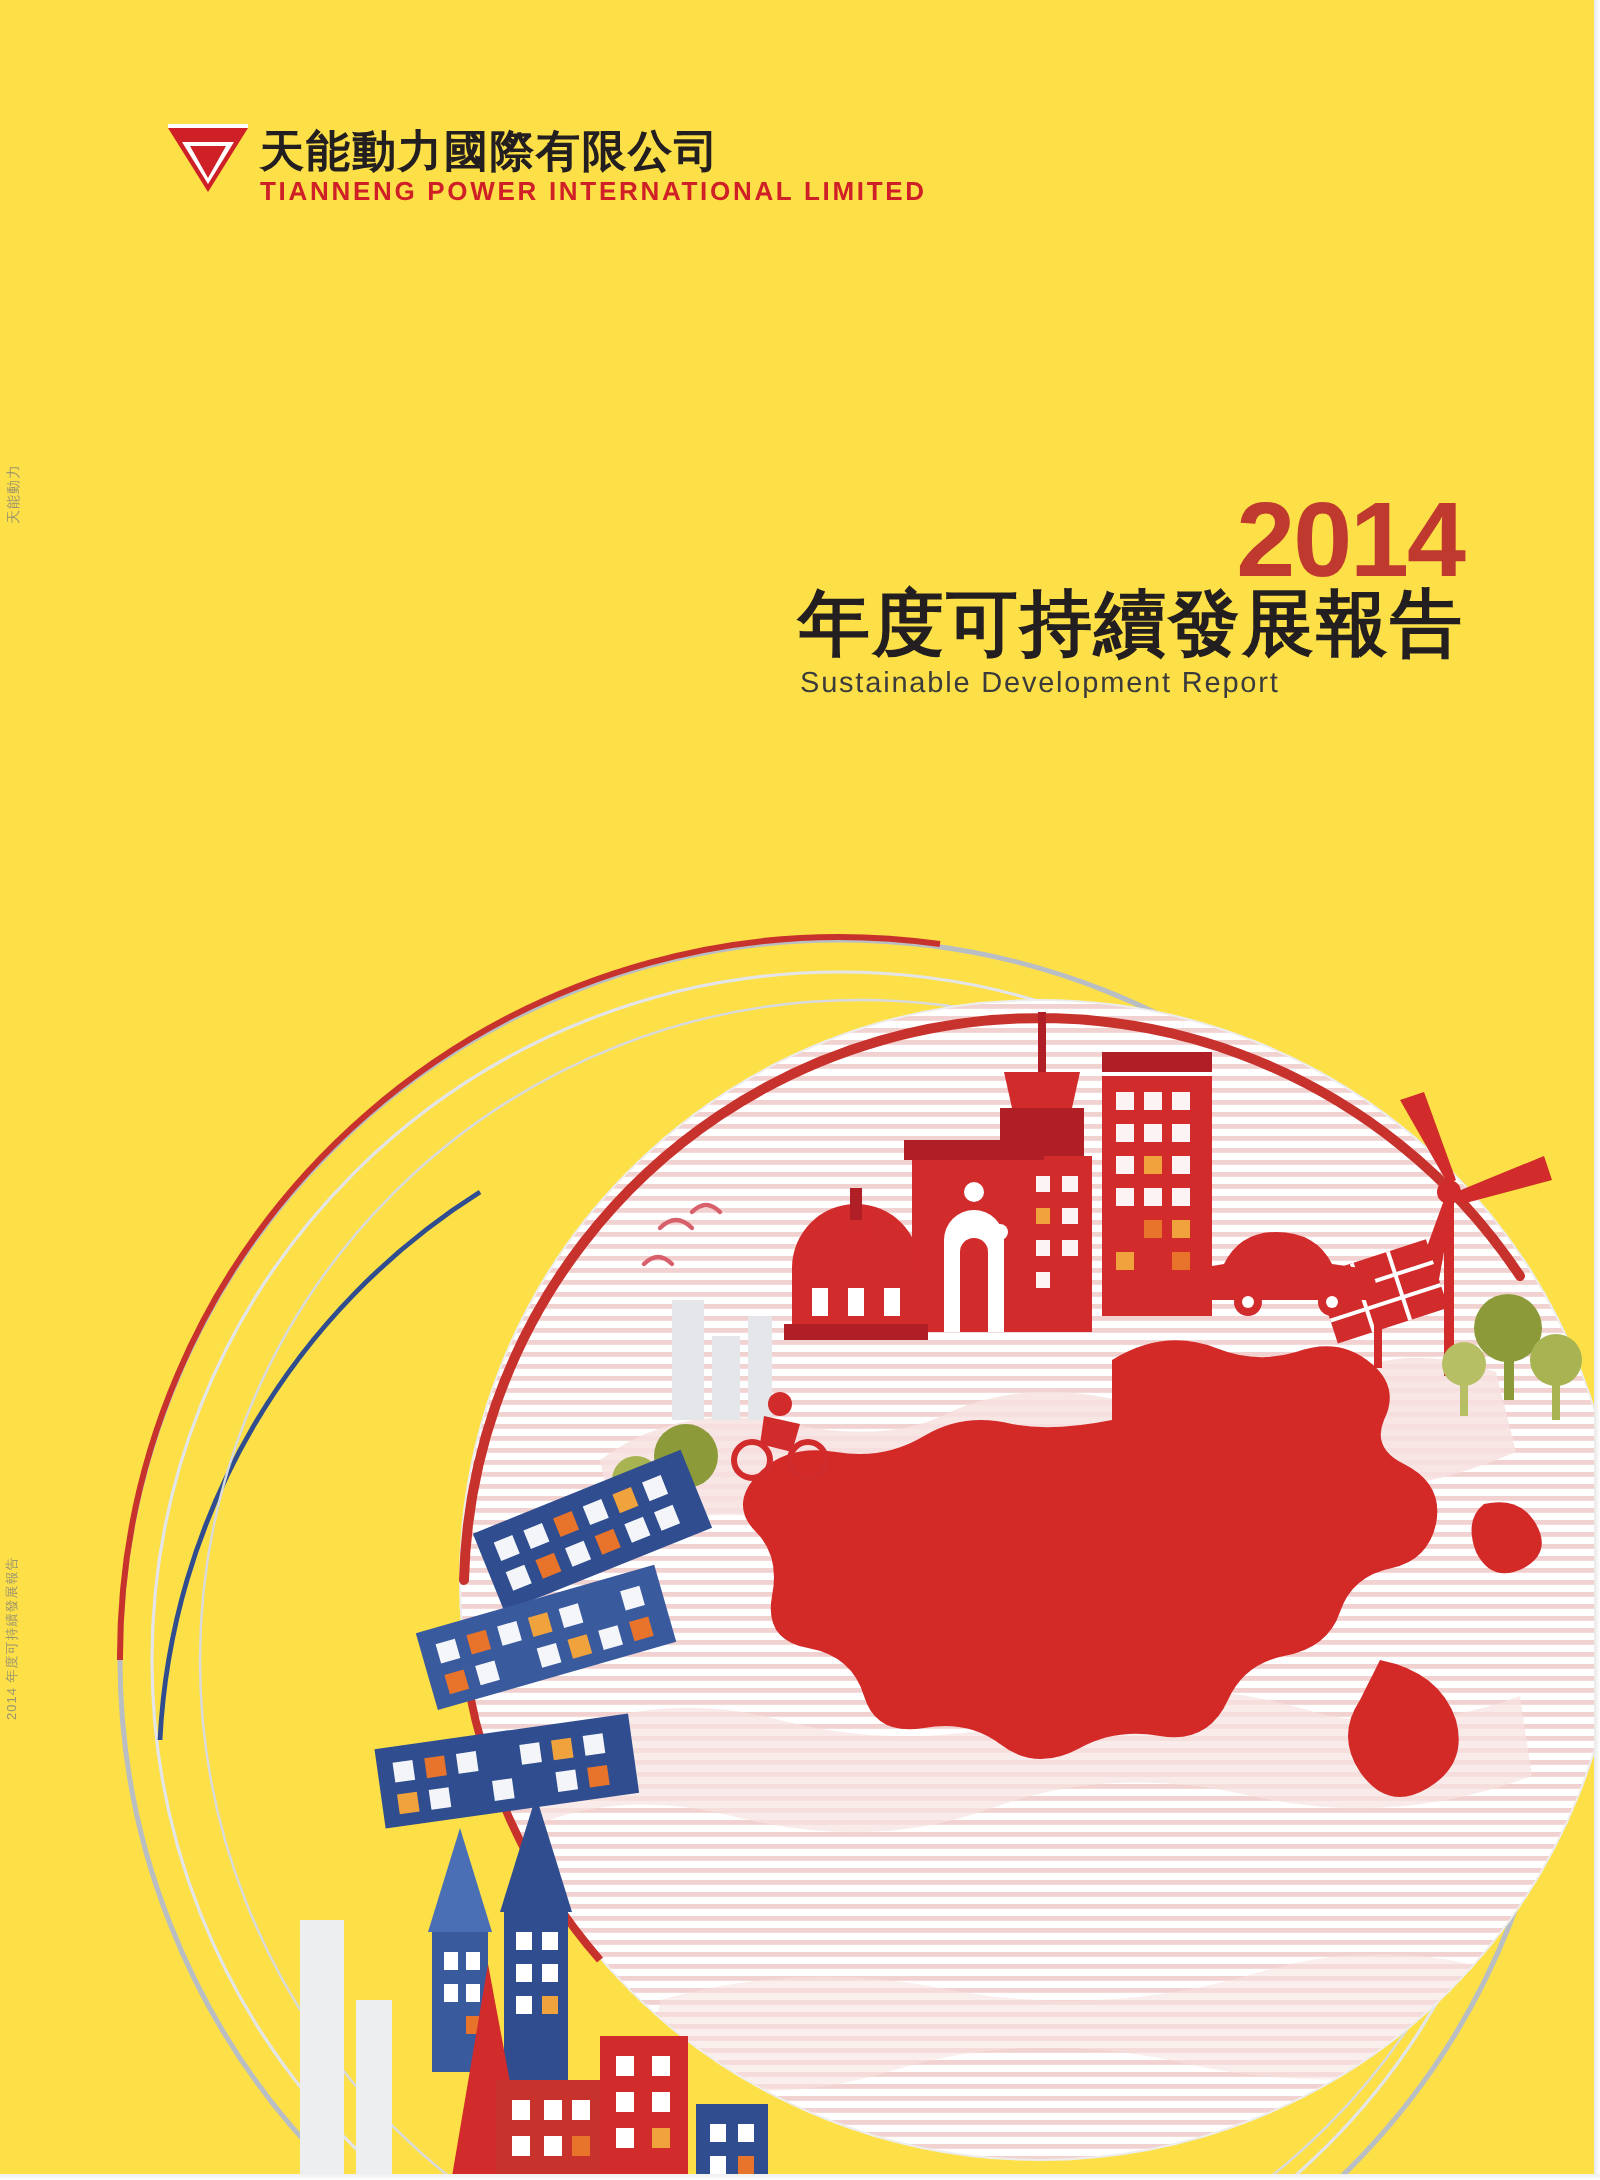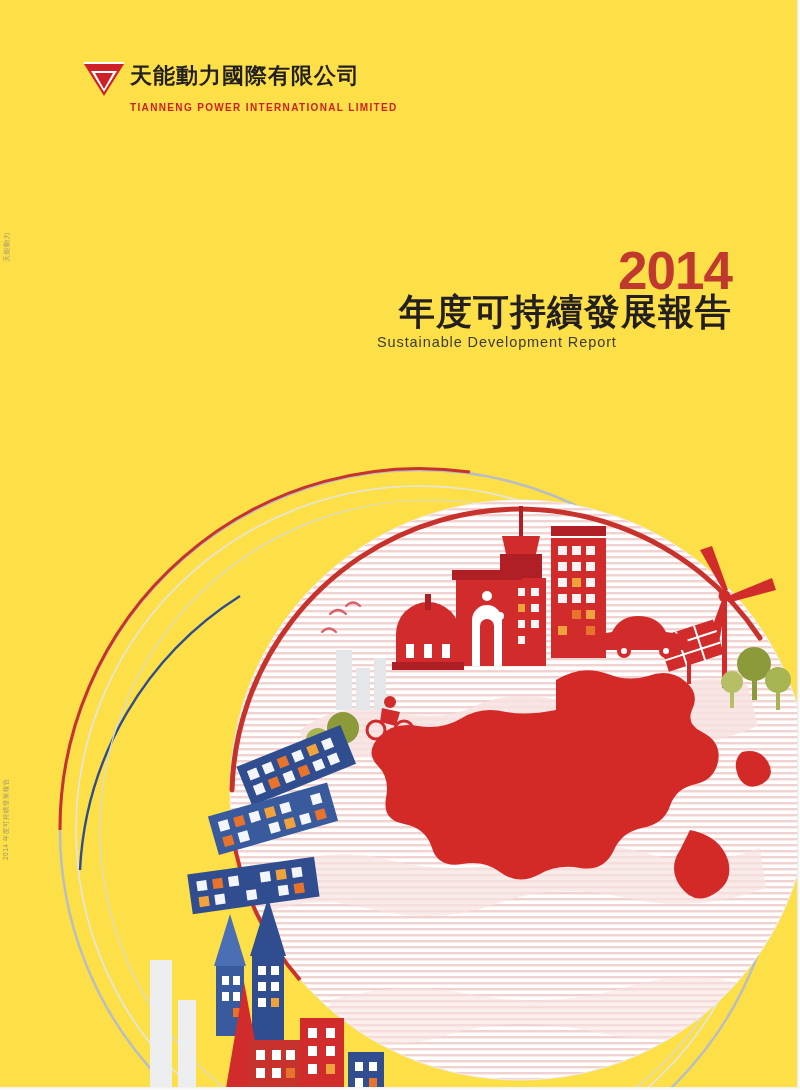--- a/index.html
+++ b/index.html
@@ -61,27 +61,27 @@
     font-family: "Liberation Sans", sans-serif;
     font-size: 22px;
     font-weight: bold;
     color: #231f20;
     letter-spacing: 1px;
     line-height: 26px;
     white-space: nowrap;
   }
   .logo-en {
     font-family: "Liberation Sans", sans-serif;
-    font-size: 10px;
+    font-size: 13px;
     font-weight: bold;
     color: #cf2027;
     letter-spacing: 1.35px;
     line-height: 12px;
     white-space: nowrap;
-    margin-top: 13px;
+    margin-top: 1px;
   }
 
   
   .title-block {
     position: absolute;
     left: 312px;
     top: 246px;
     width: 420px;
   }
   .title-row {
@@ -106,21 +106,21 @@
     letter-spacing: 1px;
     margin-left: 1px;
     padding-bottom: 2px;
   }
   .title-en {
     font-family: "Liberation Sans", sans-serif;
     font-size: 14.5px;
     color: #3b3b3b;
     letter-spacing: 0.9px;
     margin-top: 4px;
-    margin-left: 65px;
+    margin-left: 88px;
     white-space: nowrap;
   }
 
   
   .spine-text {
     position: absolute;
     left: 2px;
     color: #7c7c7c;
     font-size: 7px;
     letter-spacing: 0.5px;

